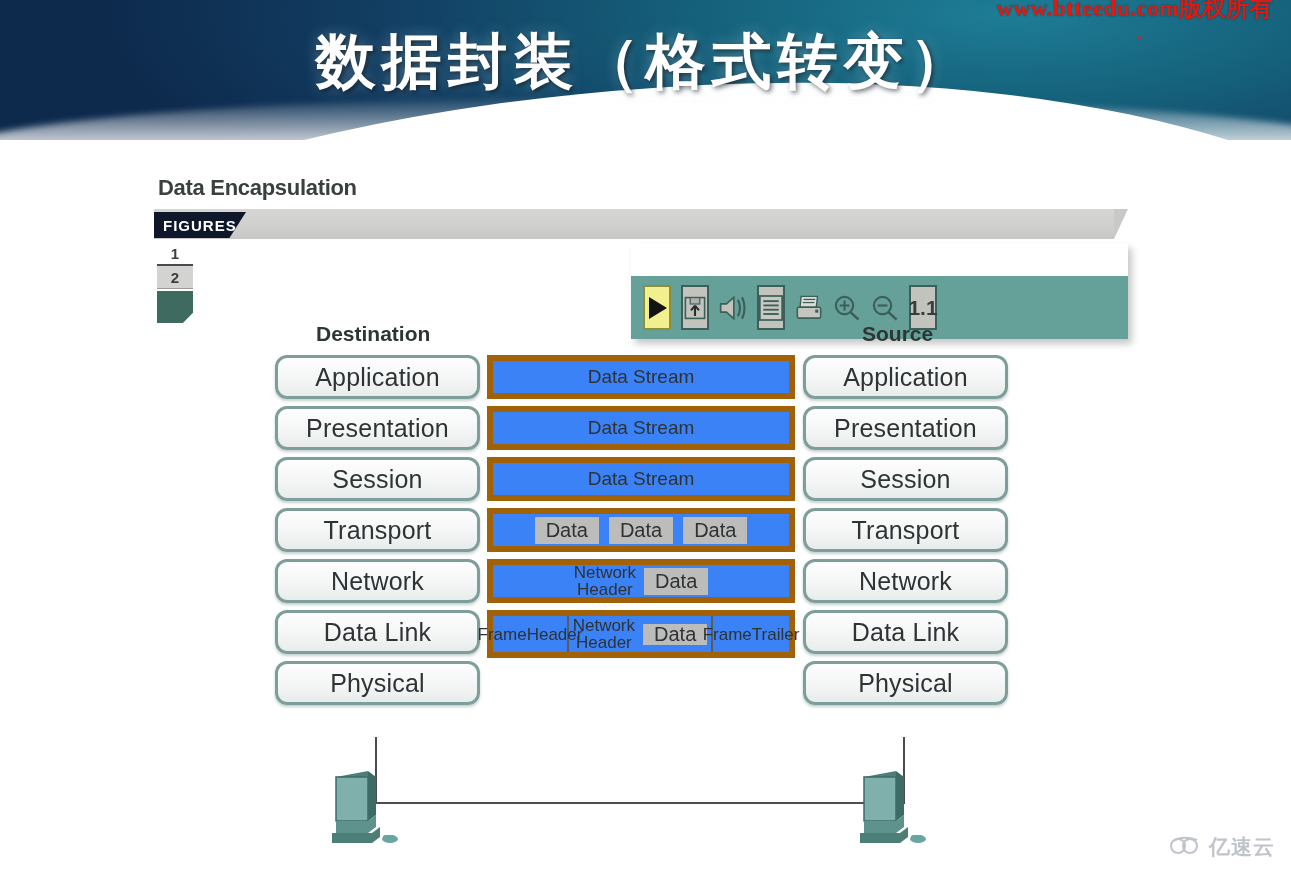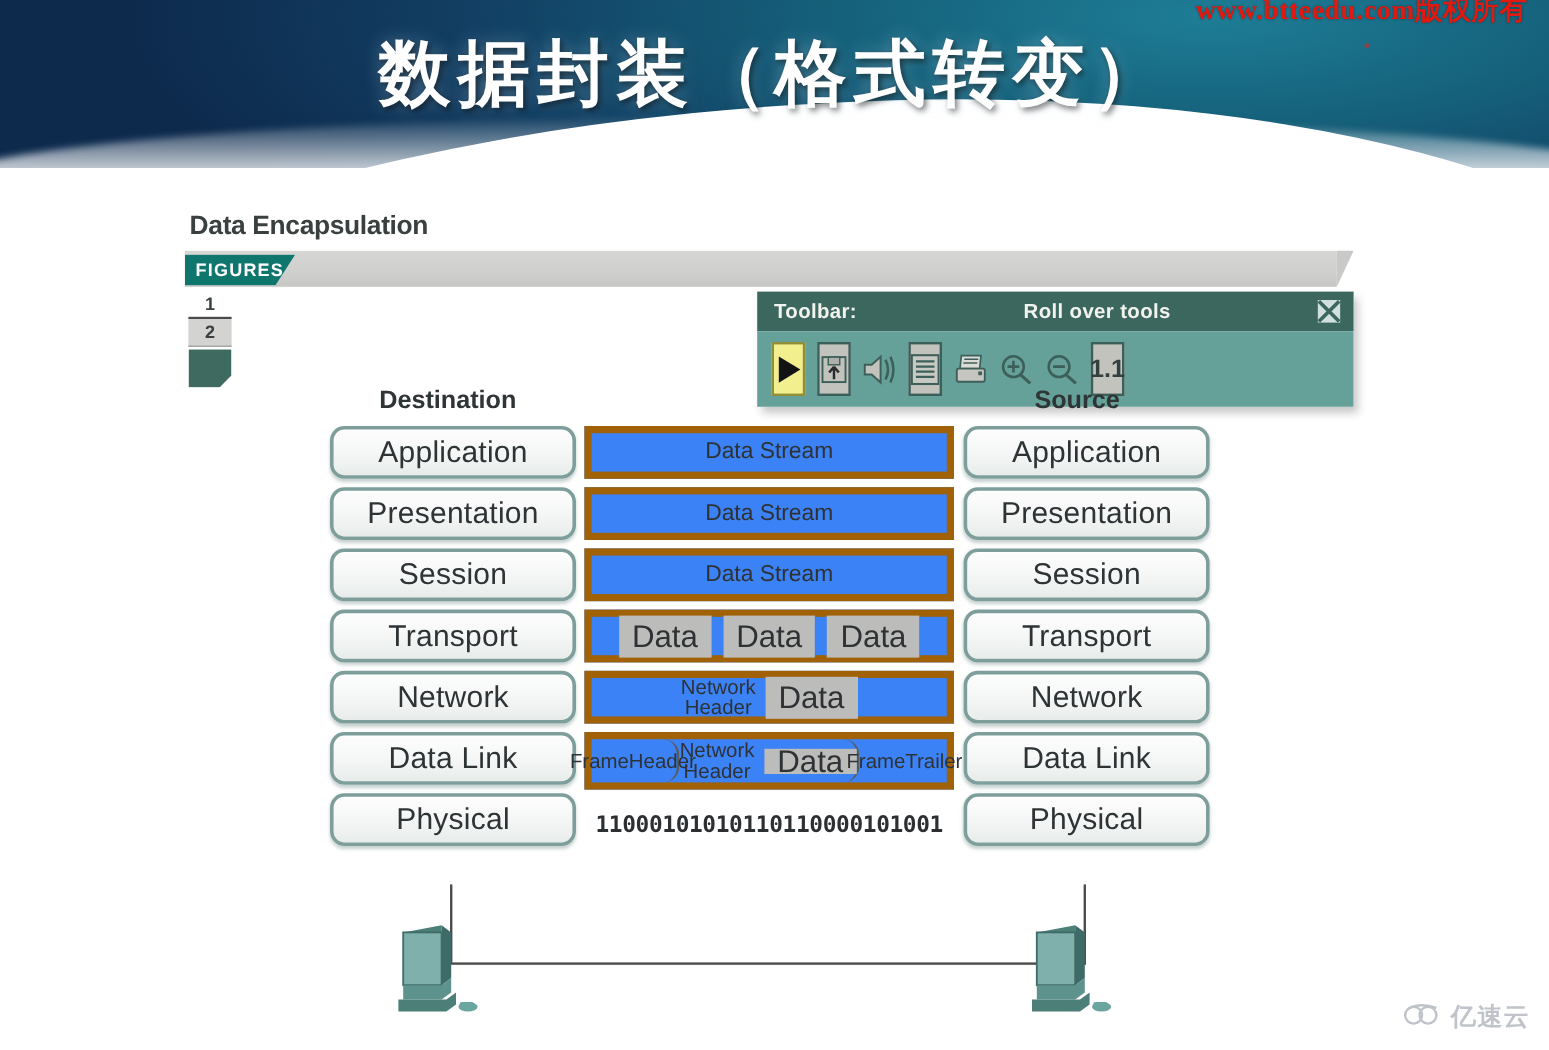--- a/index.html
+++ b/index.html
@@ -61,21 +61,21 @@
     position:absolute;left:154px;top:209px;width:960px;height:30px;
     background:linear-gradient(180deg,#d6d6d4 0%,#cfcfcd 60%,#c6c6c4 100%);
   }
   #figures-bar:after{
     content:"";position:absolute;right:-14px;top:0;width:0;height:0;
     border-top:0 solid transparent;border-bottom:30px solid transparent;
     border-left:14px solid #c9c9c7;
   }
   #figures-tab{
     position:absolute;left:154px;top:212px;height:26px;width:92px;
-    background:#0f766e;color:#ffffff;
+    background:#0f172a;color:#ffffff;
     font-size:15px;font-weight:700;letter-spacing:1px;
     display:flex;align-items:center;padding-left:9px;box-sizing:border-box;
     clip-path:polygon(0 0,100% 0,82% 100%,0 100%);
   }
 
   
   #page-tabs{position:absolute;left:157px;top:243px;width:36px;}
   .page-tab{
     width:36px;height:23px;box-sizing:border-box;
     font-size:15px;font-weight:700;color:#3b4042;
@@ -151,33 +151,33 @@
   
   #pdu-col{position:absolute;left:487px;top:355px;width:308px;}
   .pdu-row{
     height:44px;margin-bottom:7px;box-sizing:border-box;
     background:#3b82f6;border:6px solid #a16207;
     display:flex;align-items:center;justify-content:center;
     font-size:19px;color:#2f3234;
   }
   .seg-group{display:flex;align-items:center;justify-content:center;gap:10px;width:100%;}
   .seg{
-    background:#bcbcba;padding:2px 11px;font-size:26px;color:#2f3234;text-align:center;
+    background:#bcbcba;padding:2px 11px;font-size:20px;color:#2f3234;text-align:center;
   }
   .netrow{display:flex;align-items:center;justify-content:center;gap:8px;width:100%;}
   .nethdr{
     font-size:17px;line-height:17px;text-align:center;color:#2f3234;
   }
   #frame-row{
     display:flex;align-items:stretch;padding:0;height:48px;
   }
   .frame-cell{
     display:flex;align-items:center;justify-content:center;
     font-size:17px;line-height:17px;text-align:center;color:#2f3234;
-    border-right:2px solid #5a5a58;box-sizing:border-box;border-radius:13px;
+    border-right:2px solid #5a5a58;box-sizing:border-box;
   }
   .frame-cell:last-child{border-right:none;}
   #fc-fh{width:76px;}
   #fc-body{flex:1;display:flex;align-items:center;justify-content:center;gap:8px;}
   #fc-ft{width:76px;}
   #bits-row{
     height:44px;display:flex;align-items:center;justify-content:center;
     font-family:"DejaVu Sans Mono", monospace;
     font-size:19px;font-weight:700;letter-spacing:-.3px;color:#2d3032;
   }
@@ -213,30 +213,20 @@
 <div id="figures-bar"></div>
 <div id="figures-tab">FIGURES</div>
 
 <div id="page-tabs">
   <div class="page-tab active">1</div>
   <div class="page-tab inactive">2</div>
 </div>
 <div id="page-tab-foot"></div>
 
 <div id="toolbar-panel">
-  <div id="toolbar-titlebar">
-    <span id="toolbar-label">Toolbar:</span>
-    <span id="toolbar-hint">Roll over tools</span>
-    <span id="toolbar-close">
-      <svg width="19" height="19" viewBox="0 0 19 19">
-        <rect x="0" y="0" width="19" height="19" fill="#cfe0de"></rect>
-        <path d="M1 1 L18 18 M18 1 L1 18" stroke="#3c675f" stroke-width="3"></path>
-      </svg>
-    </span>
-  </div>
   <div id="toolbar-body">
 
     <div class="tool-btn play">
       <svg width="22" height="24" viewBox="0 0 22 24">
           <polygon points="3,1 21,12 3,23" fill="#131313"></polygon>
         </svg>
     </div>
 
     <div class="tool-btn framed">
       <svg width="30" height="30" viewBox="0 0 30 30">
@@ -359,21 +349,20 @@
       </span>
       <span class="seg">Data</span>
     </div>
     <div class="frame-cell" id="fc-ft">
       <span>Frame</span>
         <br>
       <span>Trailer</span>
     </div>
   </div>
 
-  <div id="bits-row">11000101010110110000101001</div>
 </div>
 
 <div id="net-line-left"></div>
 <div id="net-line-right"></div>
 <div id="net-line-mid"></div>
 
 <div class="pc" id="pc-left">
   <svg width="95" height="82" viewBox="0 0 95 82">
     <polygon points="8,12 40,6 40,18 8,24" fill="#4d7f79"></polygon>
     <rect x="8" y="12" width="32" height="44" fill="#7fb0ab" stroke="#3f6b66" stroke-width="1.5"></rect>

